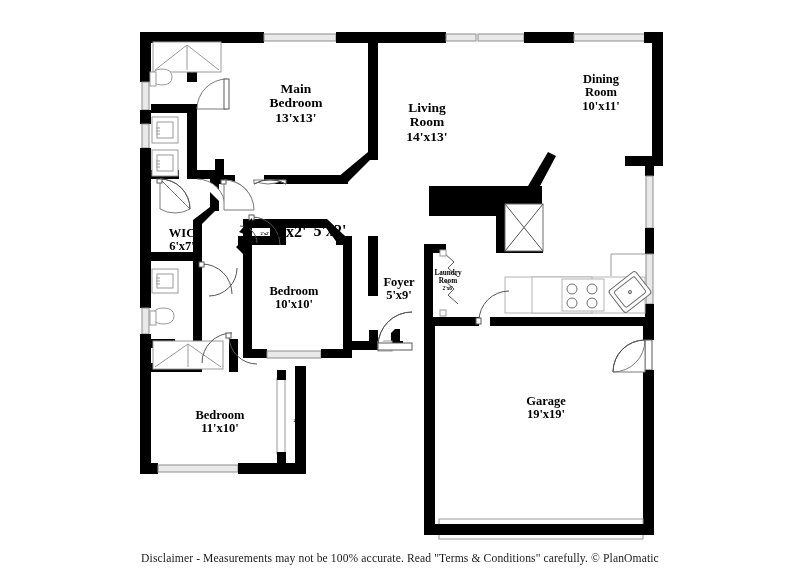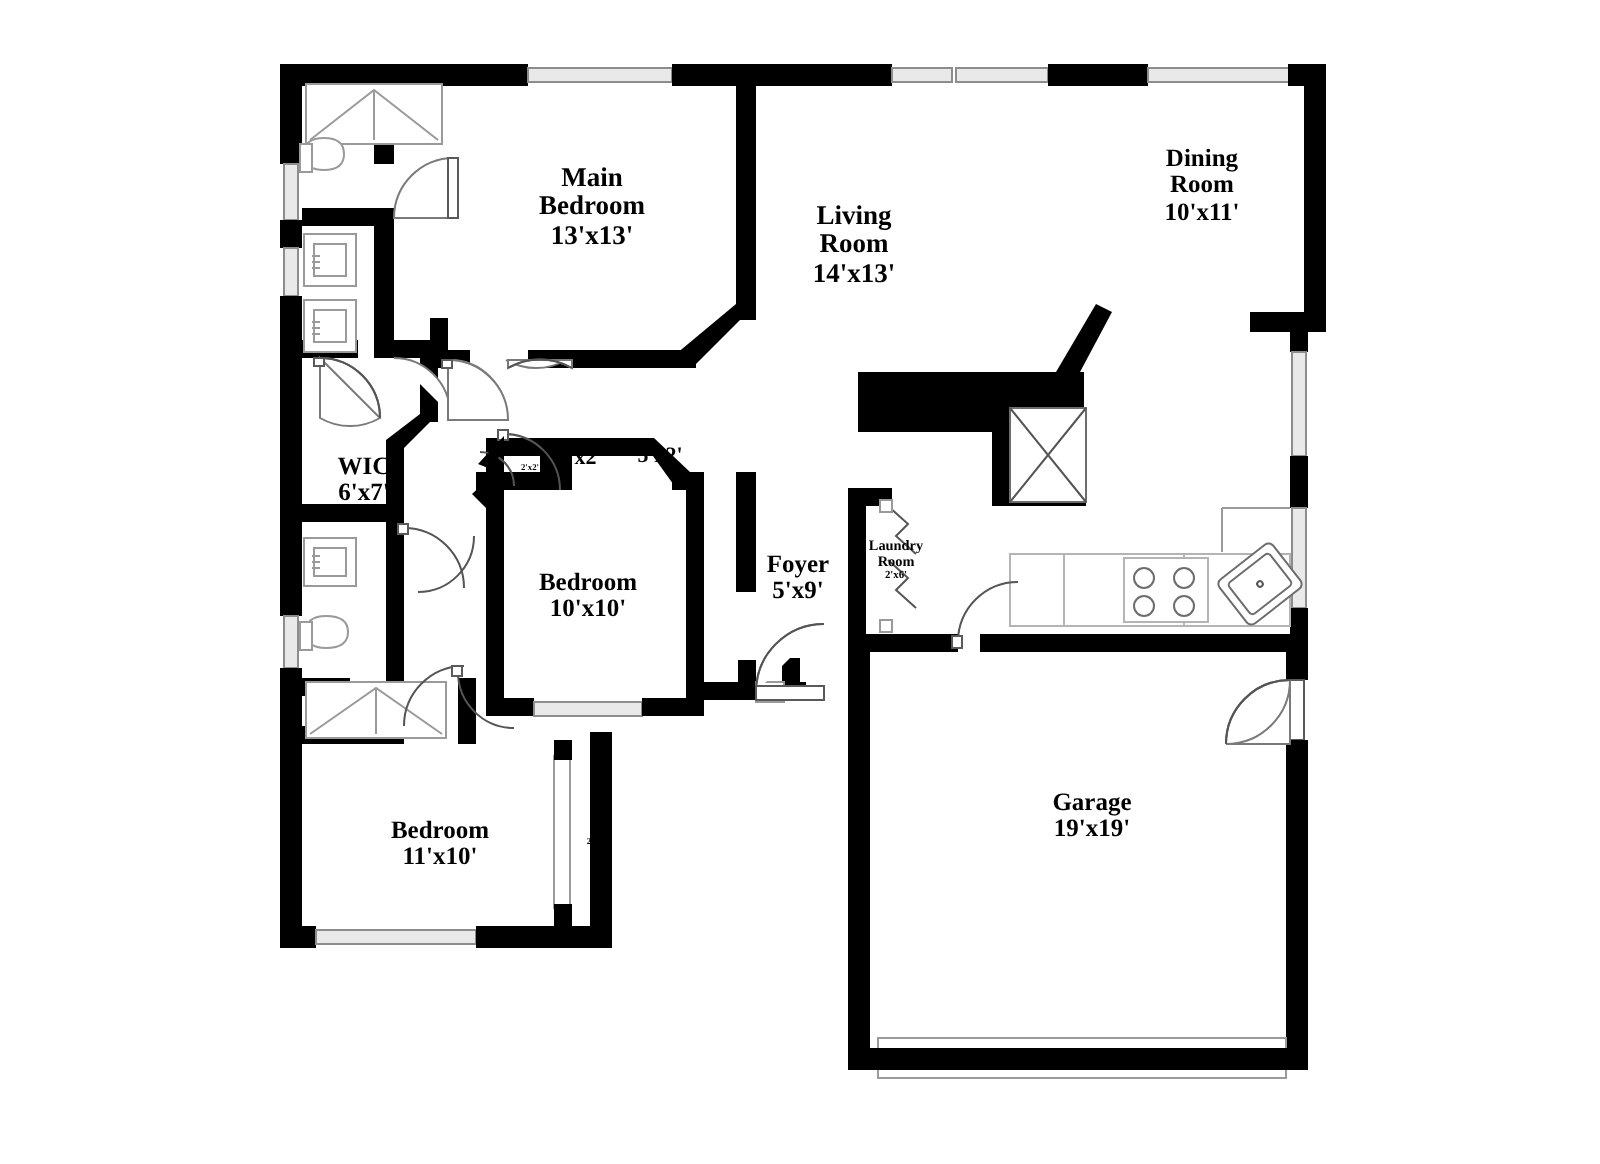--- a/index.html
+++ b/index.html
@@ -46,21 +46,21 @@
     font-weight: bold;
     color: #000000;
     line-height: 1.06;
     white-space: nowrap;
     user-select: none;
   }
   .room-label .rname { display: block; }
   .room-label .rdim { display: block; }
   .sz-lg { font-size: 13.5px; }
   .sz-md { font-size: 12.5px; }
-  .sz-sm { font-size: 11px; }
+  .sz-sm { font-size: 16px; }
   .sz-xs { font-size: 7.2px; line-height: 1.12; }
   .sz-xxs { font-size: 5.4px; line-height: 1.15; }
   .sz-tiny { font-size: 4.4px; }
 
   #disclaimer {
     position: absolute;
     left: 0;
     top: 548px;
     width: 800px;
     text-align: center;
@@ -374,14 +374,15 @@
   </div>
 
   <div class="room-label sz-sm" style="left:312px; top:219px; width:36px;font-family:Liberation Serif, serif;">
     <span class="rdim">5'x2'</span>
   </div>
 
   <div class="room-label sz-tiny" style="left:286px; top:415px; width:26px;">
     <span class="rdim">2'x10'</span>
   </div>
 
+  <div id="disclaimer">Disclaimer - Measurements may not be 100% accurate. Read "Terms &amp; Conditions" carefully. © PlanOmatic</div>
 
 </div>
 
 </body></html>

